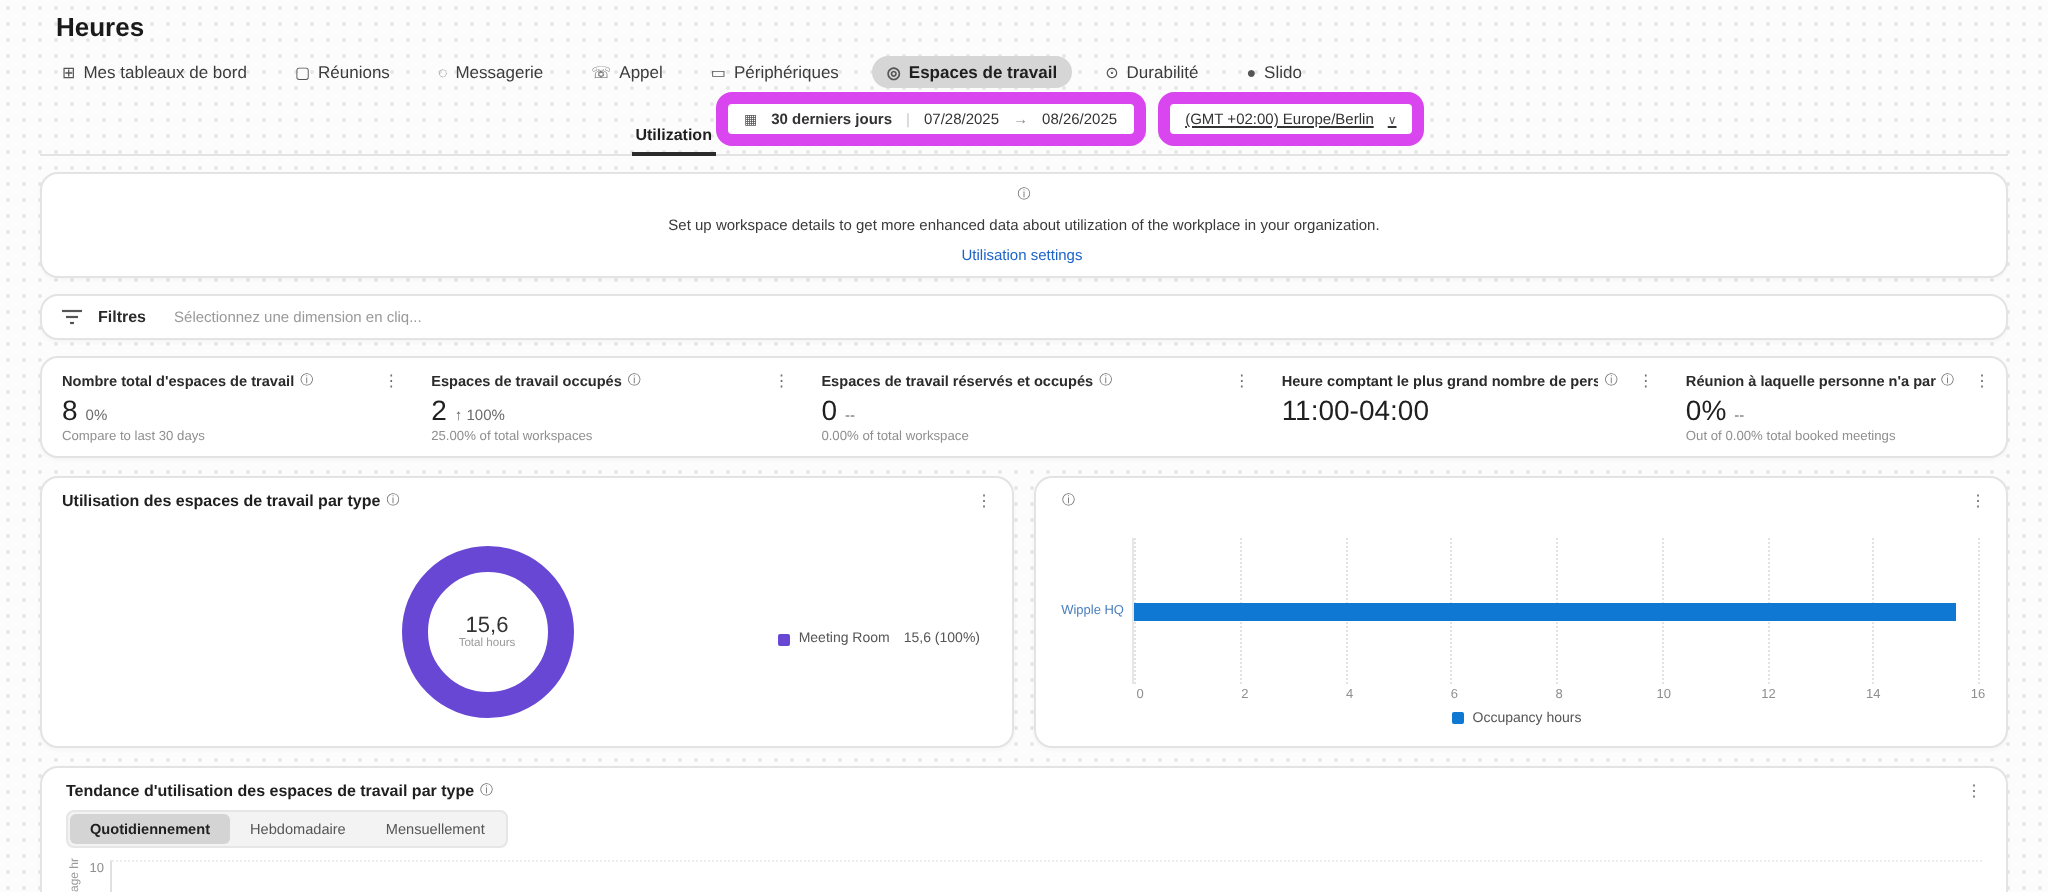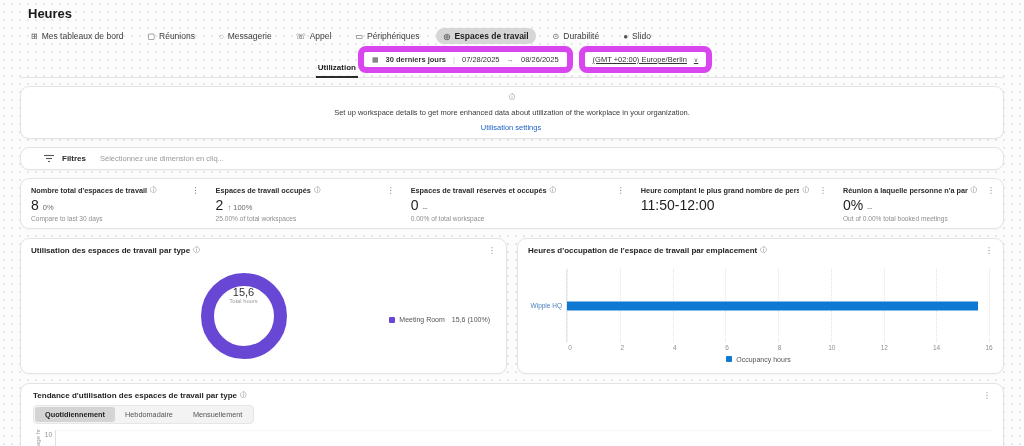--- a/index.html
+++ b/index.html
@@ -25,21 +25,21 @@
   .controls { display:flex; align-items:center; gap:6px; padding-bottom:4px; }
   .pill { display:flex; align-items:center; gap:7px; background:#fff; border:6px solid #d946ef; border-radius:8px; padding:3px 8px; font-size:7.5px; color:#333; white-space:nowrap; }
   .pill .preset { font-weight:bold; }
   .pill .pdiv { color:#c9c9c9; }
   .tz { justify-content:space-between; min-width:110px;text-decoration:underline; }
   .chev { font-size:6px; color:#555; }
   
   .card { background:#fff; border:1px solid #e3e3e3; border-radius:9px; box-shadow:0 1px 2px rgba(0,0,0,.03); }
   .banner { display:flex; align-items:center; gap:6px; margin-top:8px; padding:6px 10px; font-size:7.5px; color:#3a3a3a;flex-direction:column; }
   .banner a { color:#1c63c9; text-decoration:none; }
-  .filters { display:flex; align-items:center; margin-top:8px; padding:6px 23px; }
+  .filters { display:flex; align-items:center; margin-top:8px; padding:6px 10px; }
   .filters .flabel { font-weight:bold; font-size:8px; margin:0 14px 0 8px; }
   .filters .fplaceholder { color:#9a9a9a; font-size:7.5px; }
   
   .kpis { display:flex; margin-top:8px; padding:7px 6px 6px 10px; }
   .kpi { flex:1; min-width:0; padding-right:6px; }
   .kpi-head { display:flex; align-items:flex-start; }
   .kpi-title { font-size:7.3px; font-weight:bold; color:#2b2b2b; white-space:nowrap; overflow:hidden; }
   .iicon { font-size:6.5px; color:#6f6f6f; margin-left:3px; }
   .kebab { margin-left:auto; color:#6f6f6f; font-size:8px; padding:0 10px; cursor:pointer; }
   .kpi-valrow { display:flex; align-items:baseline; gap:4px; margin-top:2px; }
@@ -48,21 +48,21 @@
   .kpi-sub { font-size:6.6px; color:#8f8f8f; margin-top:2px; }
   
   .chartrow { display:flex; gap:10px; margin-top:9px; }
   .chartcard { flex:1; height:136px; padding:7px 10px; position:relative; }
   .cc-head { display:flex; align-items:flex-start; }
   .cc-title { font-size:8px; font-weight:bold; color:#1f1f1f; }
   .cc-head .kebab { padding:0 0 0 8px; }
   
   .donut-wrap { position:absolute; left:0; right:0; top:26px; bottom:6px; display:flex; align-items:center; }
   .donut-center-zone { flex:1; display:flex; justify-content:center; margin-right:40px; }
-  .donut { width:86px; height:86px; border-radius:50%; border:13px solid #6847d5; display:flex; flex-direction:column; align-items:center; }
+  .donut { width:86px; height:86px; border-radius:50%; border:13px solid #6847d5; display:flex; flex-direction:column; align-items:center; justify-content:center; }
   .donut-val { font-size:11px; color:#333; }
   .donut-sub { font-size:5.8px; color:#9a9a9a; }
   .legend { display:flex; align-items:center; gap:4px; font-size:7px; color:#555; white-space:nowrap; }
   .legend .sw { width:6px; height:6px; border-radius:1px; display:inline-block; }
   .donut-legend { position:absolute; right:16px; top:50%; }
   
   .bar-zone { position:absolute; left:10px; right:14px; top:30px; bottom:8px; display:flex; flex-direction:column; }
   .bar-main { flex:1; display:flex; }
   .bar-cats { width:38px; display:flex; align-items:center; justify-content:flex-end; padding-right:4px; font-size:6.5px; color:#4a7ebe; }
   .bar-plot { flex:1; position:relative; border-left:1px solid #e6e6e6; }
@@ -199,21 +199,21 @@
         </div>
       <div class="kpi-sub">0.00% of total workspace</div>
     </div>
     <div class="kpi" style="flex:1.12;">
       <div class="kpi-head">
           <span class="kpi-title">Heure comptant le plus grand nombre de personnes</span>
           <span class="iicon">ⓘ</span>
           <span class="kebab">⋮</span>
         </div>
       <div class="kpi-valrow">
-          <span class="kpi-value">11:50-12:00</span>
+          <span class="kpi-value">11:00-04:00</span>
         </div>
     </div>
     <div class="kpi" style="flex:0.88; padding-right:0;">
       <div class="kpi-head">
           <span class="kpi-title">Réunion à laquelle personne n'a par...</span>
           <span class="iicon">ⓘ</span>
           <span class="kebab" style="padding-right:2px;">⋮</span>
         </div>
       <div class="kpi-valrow">
           <span class="kpi-value">0%</span>
@@ -240,21 +240,20 @@
         <div class="legend donut-legend">
           <span class="sw" style="background: rgb(104, 71, 213);"></span>
           <span>Meeting Room</span>
           <span style="margin-left:3px;">15,6 (100%)</span>
         </div>
       </div>
     </div>
 
     <div class="card chartcard">
       <div class="cc-head">
-        <span class="cc-title">Heures d'occupation de l'espace de travail par emplacement</span>
         <span class="iicon">ⓘ</span>
         <span class="kebab" style="padding-right:0;">⋮</span>
       </div>
       <div class="bar-zone">
         <div class="bar-main">
           <div class="bar-cats">Wipple HQ</div>
           <div class="bar-plot">
               <div class="vgrid" style="left: 0%;"></div>
               <div class="vgrid" style="left: 12.5%;"></div>
               <div class="vgrid" style="left: 25%;"></div>

